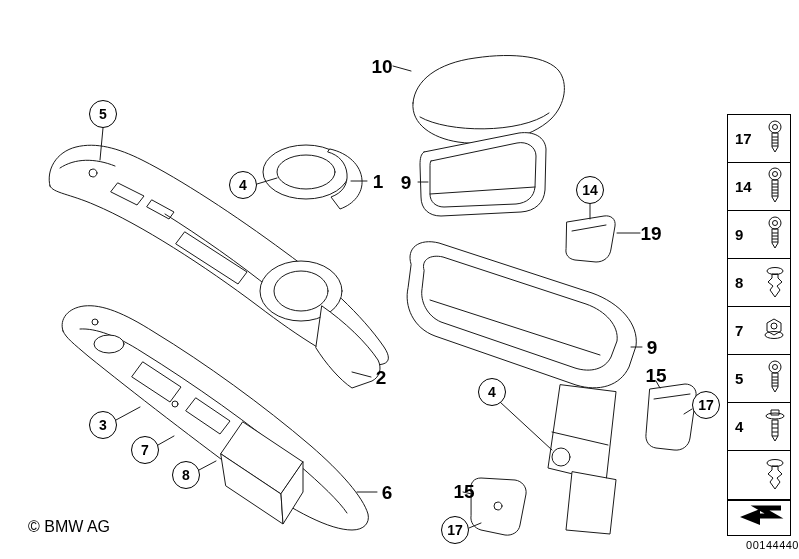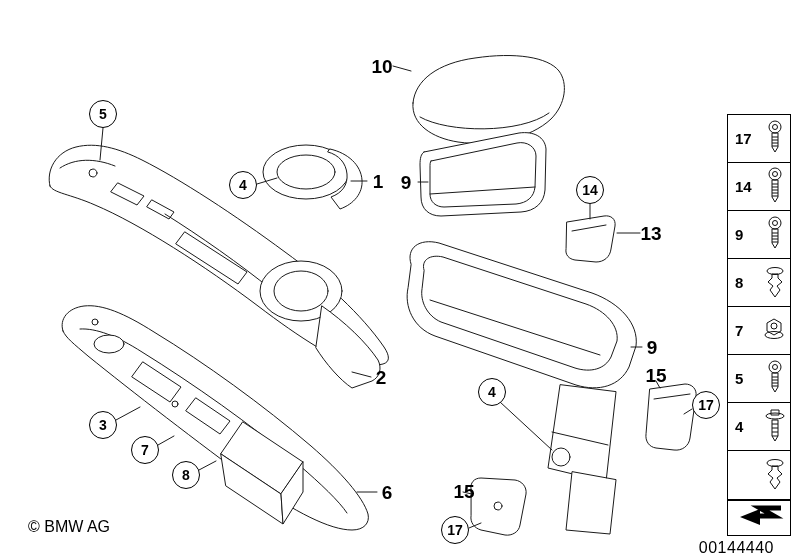--- a/index.html
+++ b/index.html
@@ -12,21 +12,21 @@
           display:flex; align-items:center; justify-content:center; font-size:14px; }
   .legend { position:absolute; left:727px; top:114px; width:64px; border:1px solid #000; background:#fff; }
   .lrow { height:48px; display:flex; align-items:center; justify-content:space-between;
           padding:0 5px 0 7px; border-bottom:1px solid #000; }
   .lrow:last-child { border-bottom:none; }
   .lnum { font-size:15px; font-weight:bold; min-width:14px; }
   .licon svg { display:block; }
   .arrowbox { position:absolute; left:727px; top:500px; width:64px; height:36px; border:1px solid #000;
               background:#fff; display:flex; align-items:center; justify-content:center; }
   .copyright { position:absolute; left:28px; top:518px; font-size:16px; }
-  .imageid { position:absolute; right:25px; top:539px; font-size:16px; letter-spacing:0.5px; }
+  .imageid { position:absolute; right:0; top:539px; font-size:11px; letter-spacing:0.5px; }
 </style>
 </head>
 <body>
 
 <div class="stage">
 
   <svg class="art" width="799" height="559" viewBox="0 0 799 559">
     <g fill="#fff" stroke="#1b1b1b" stroke-width="1" stroke-linejoin="round" stroke-linecap="round">
 
       <g>
@@ -119,21 +119,21 @@
       </g>
     </g>
   </svg>
 
   <div class="co plain" style="left:378px;top:181px">1</div>
   <div class="co plain" style="left:381px;top:377px">2</div>
   <div class="co plain" style="left:387px;top:492px">6</div>
   <div class="co plain" style="left:652px;top:347px">9</div>
   <div class="co plain" style="left:382px;top:66px">10</div>
   <div class="co plain" style="left:406px;top:182px">9</div>
-  <div class="co plain" style="left:651px;top:233px">13</div>
+  <div class="co plain" style="left:651px;top:233px">19</div>
   <div class="co plain" style="left:464px;top:491px">15</div>
   <div class="co plain" style="left:656px;top:375px">15</div>
 
   <div class="co circ" style="left:103px;top:114px">5</div>
   <div class="co circ" style="left:243px;top:185px">4</div>
   <div class="co circ" style="left:590px;top:190px">14</div>
   <div class="co circ" style="left:103px;top:425px">3</div>
   <div class="co circ" style="left:145px;top:450px">7</div>
   <div class="co circ" style="left:186px;top:475px">8</div>
   <div class="co circ" style="left:492px;top:392px">4</div>

